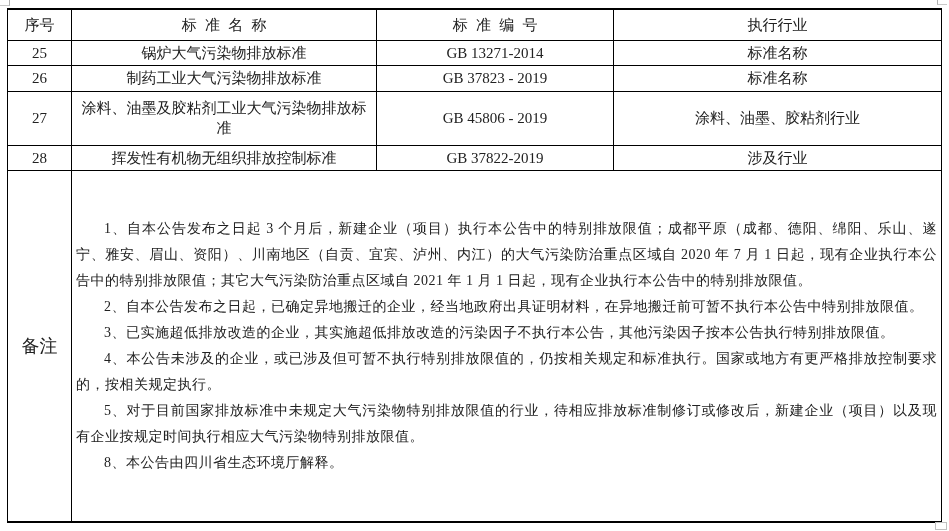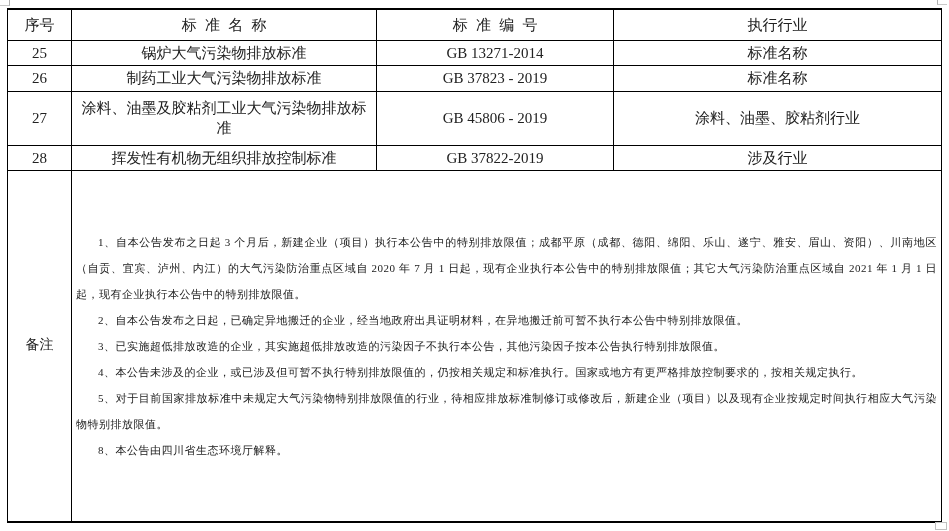--- a/index.html
+++ b/index.html
@@ -45,30 +45,30 @@
   table.std-table { border: 2px solid #000000; border-left-width: 1px; border-right-width: 1px; }
   tr.header-row th { height: 26px; }
   th.spaced { letter-spacing: 0.55em; text-indent: 0.55em; }
   tr.data-row { height: 21px; }
   tr.data-row.tall { height: 54px; }
   td.name-cell { padding: 2px 14px; }
   tr.notes-row td.notes-label-cell {
     width: 64px;
     text-align: center;
     vertical-align: middle;
-    font-size: 14px;
+    font-size: 18px;
   }
   td.notes-cell {
     text-align: left;
     vertical-align: top;
     padding: 4px 6px 2px 10px;
   }
   .notes-body p {
     margin: 0;
-    font-size: 11px;
+    font-size: 14px;
     line-height: 26px;
     letter-spacing: 0.5px;
     text-align: justify;
     text-indent: 2em;
     color: #212121;
   }
   
   .artifact { position: absolute; pointer-events: none; }
   .artifact.tl { left: 0; top: 0; width: 9px; height: 5px; border-right: 1px solid #b0b0b0; border-bottom: 1px solid #c8c8c8; }
   .artifact.tr { right: 2px; top: 0; width: 9px; height: 4px; border-left: 1px solid #b0b0b0; border-bottom: 1px solid #c8c8c8; }

